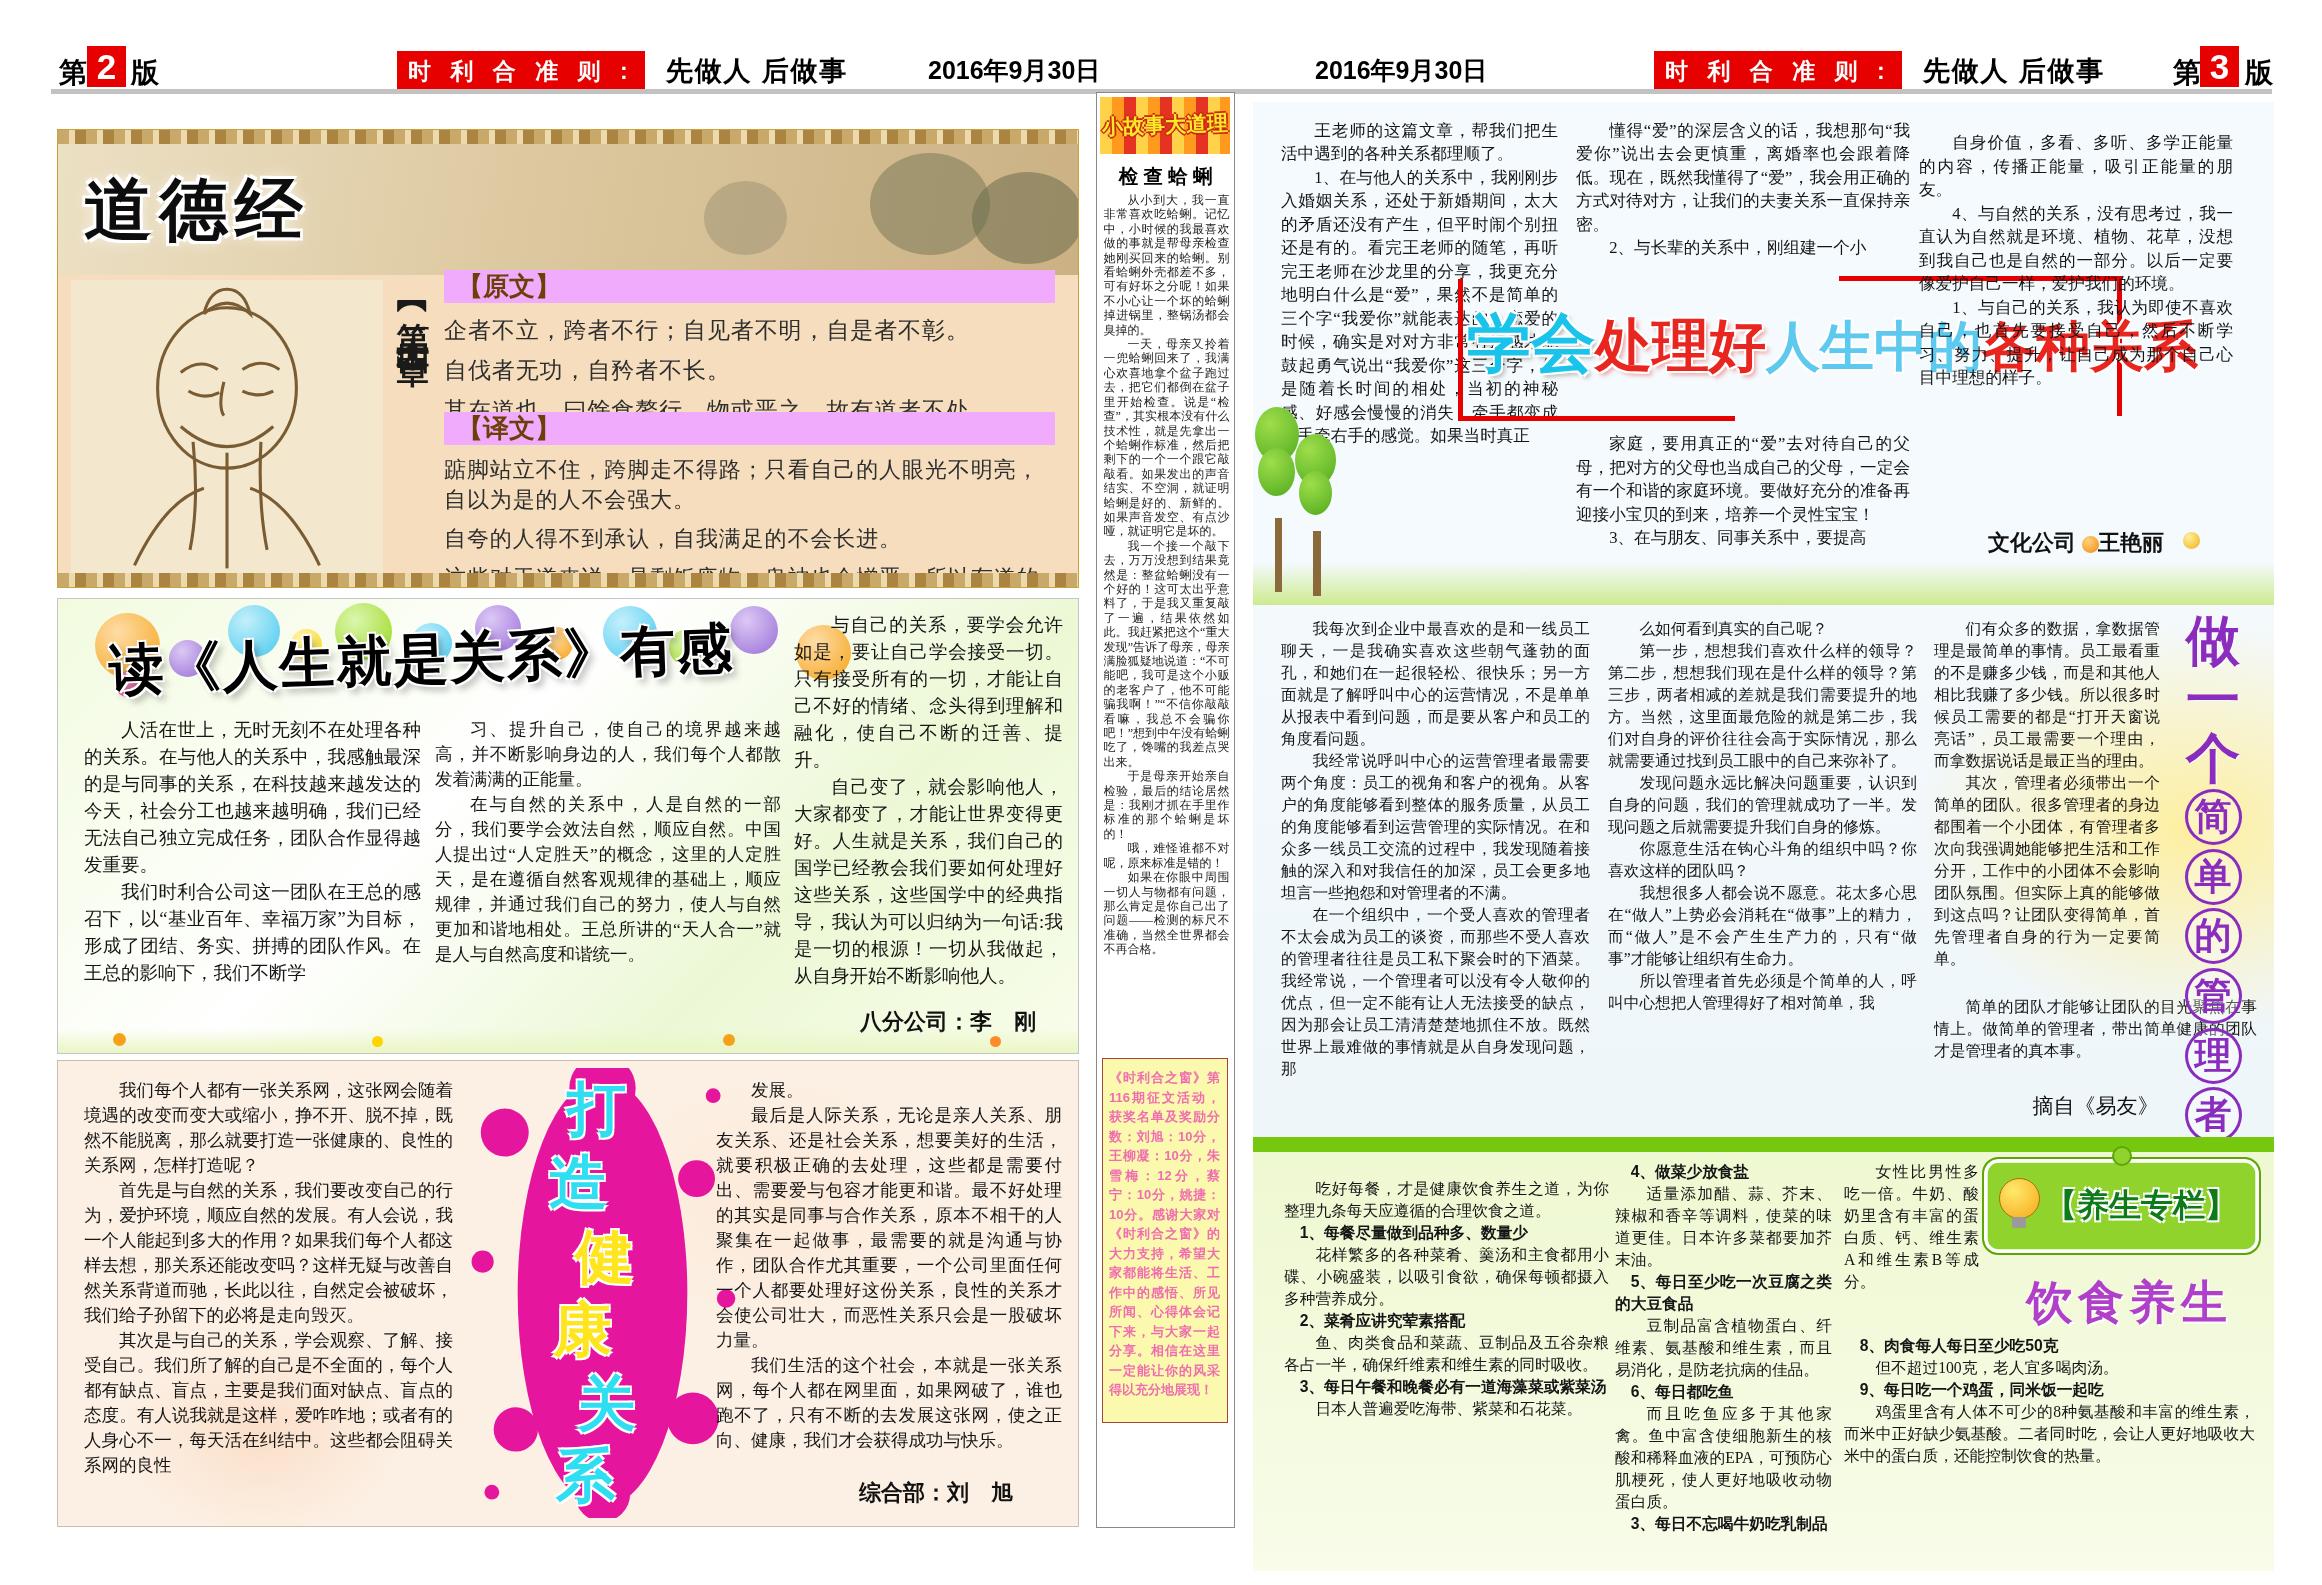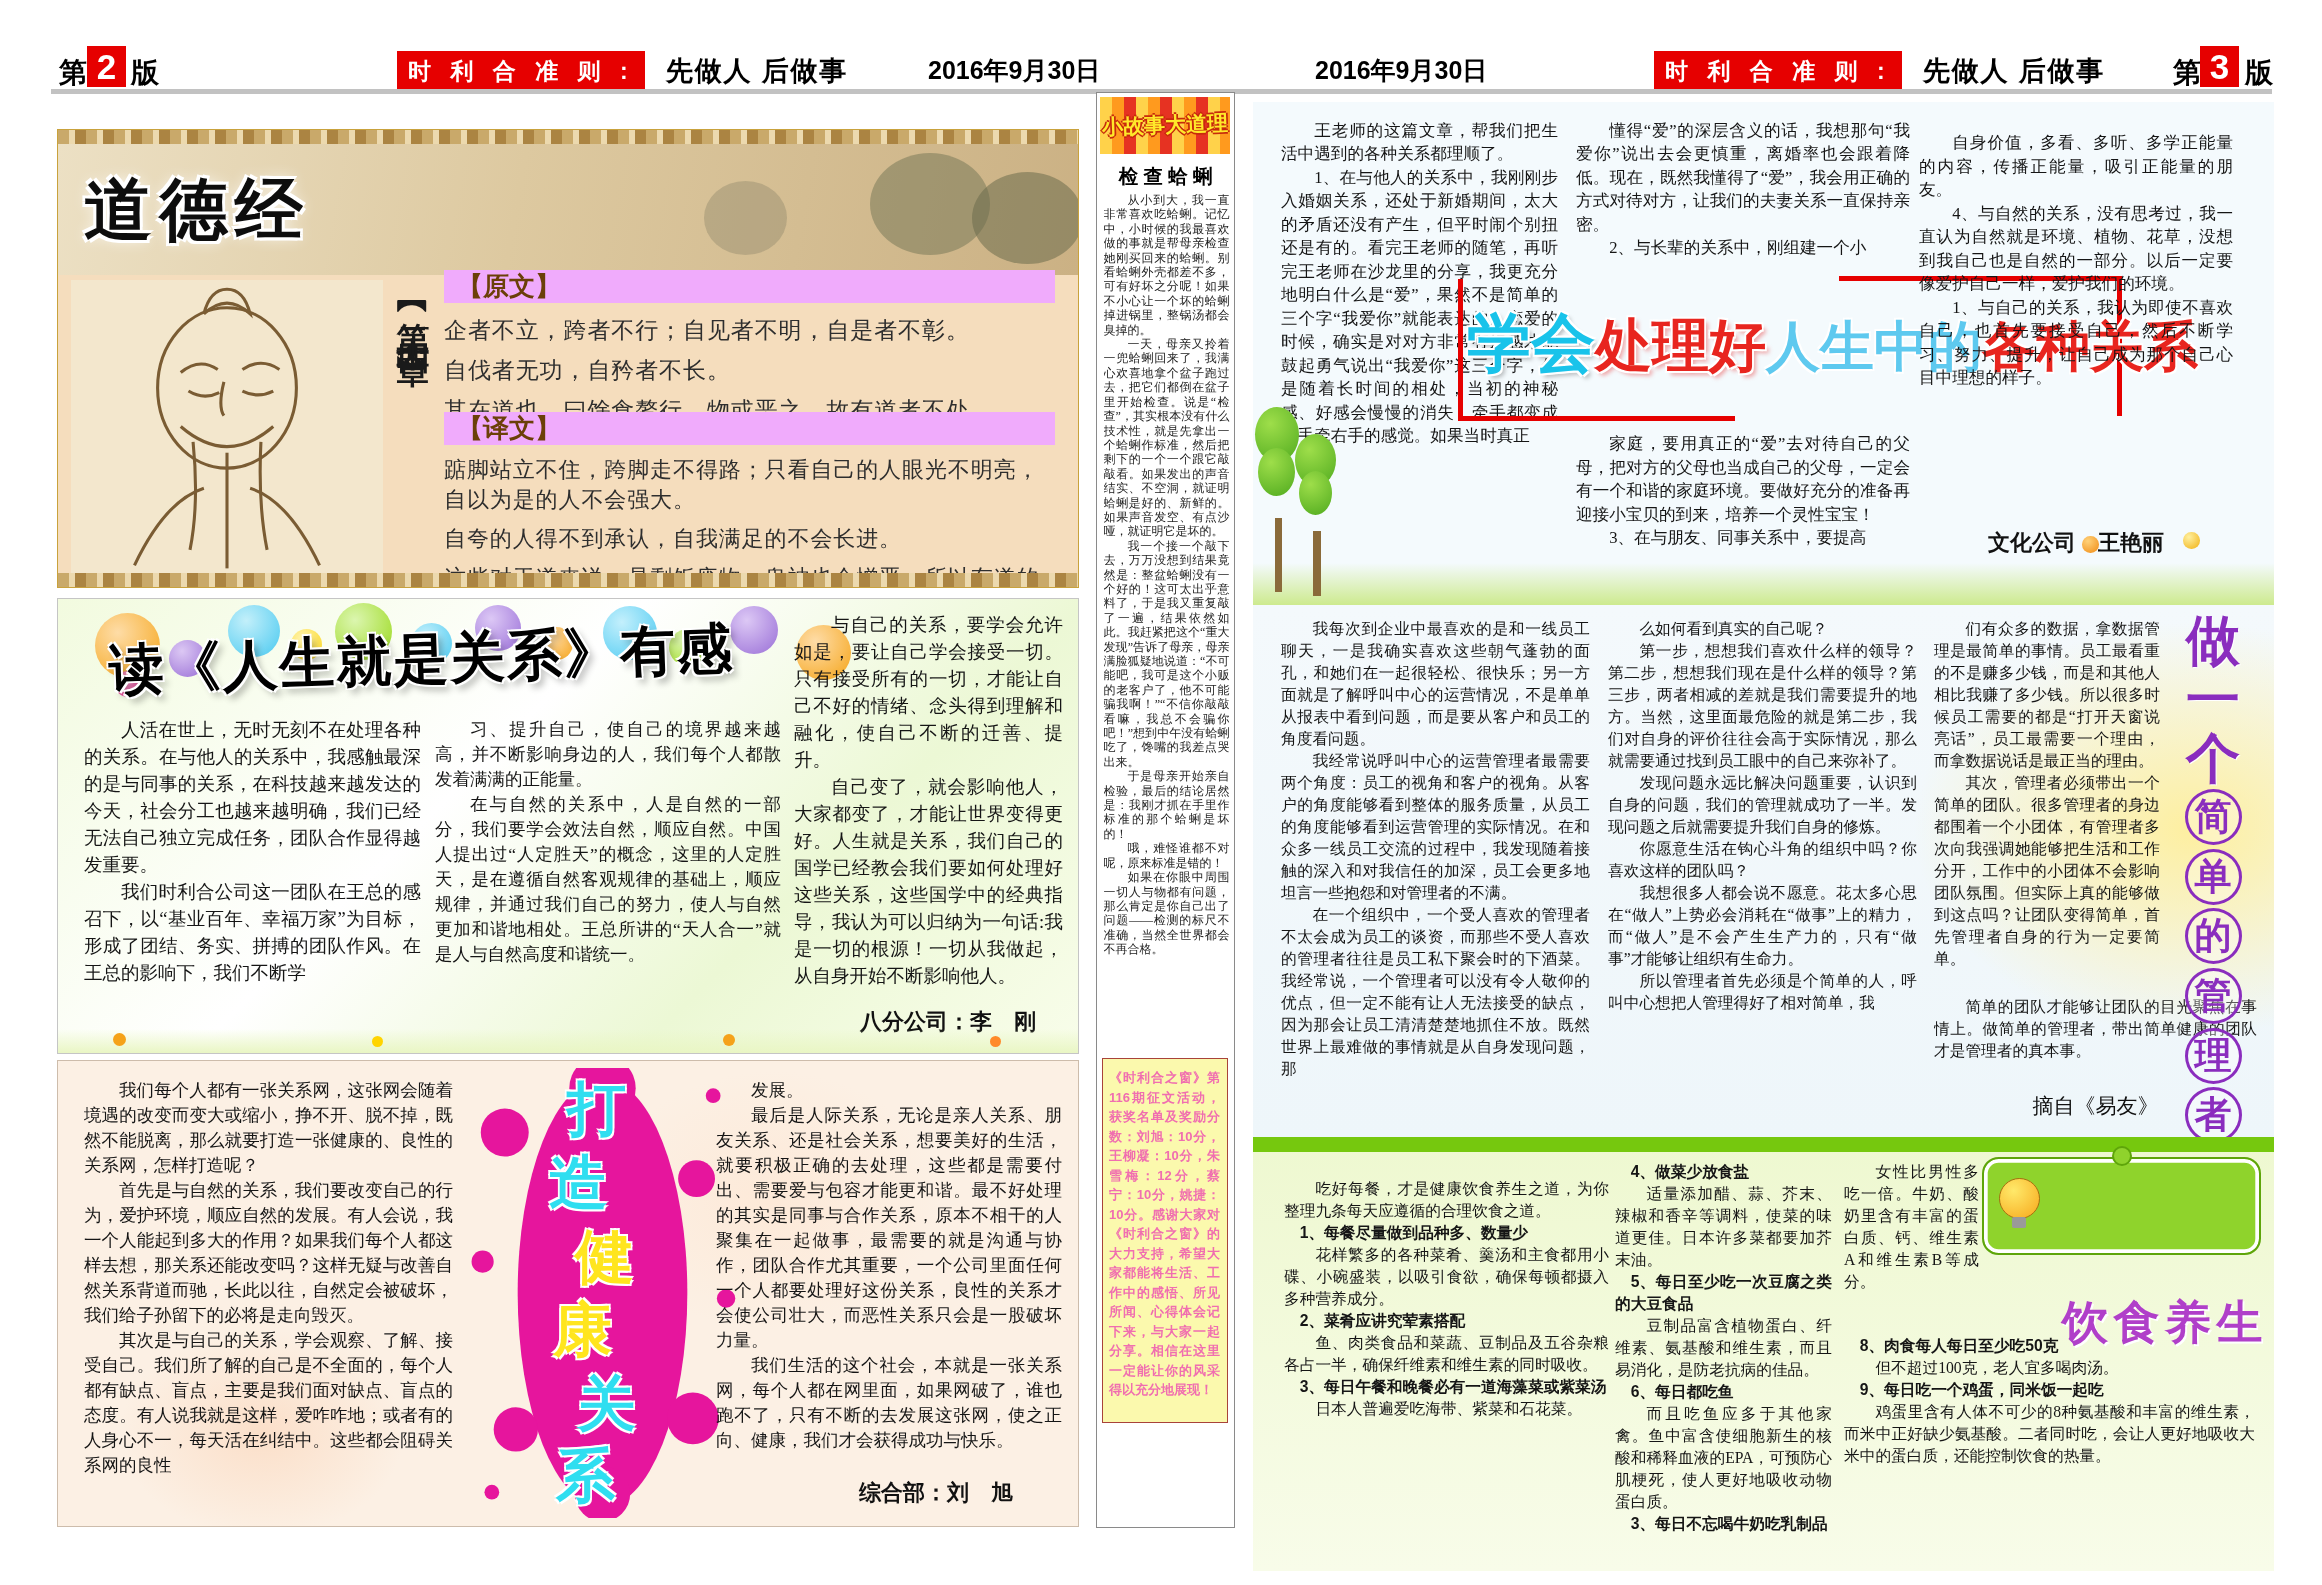--- a/index.html
+++ b/index.html
@@ -65,21 +65,21 @@
   
   .diet{left:1253px;top:1137px;width:1021px;height:434px;background:linear-gradient(#eef8d0,#f8fce9);overflow:hidden;}
   .dietstrip{position:absolute;left:0;top:0;width:100%;height:14.8px;background:#76c80e;}
   .diet .num-head{font-weight:bold;font-family:"Liberation Sans",sans-serif;text-indent:1em;}
   .badge{position:absolute;left:729px;top:20px;width:279px;height:98px;background:#8fd32c;border:2.8px solid #5ea50a;border-radius:16.6px;box-shadow:inset 0 0 0 3.7px #ffffff;box-sizing:border-box;}
   .badgeknob{position:absolute;left:50%;top:-13px;margin-left:-10px;width:20px;height:20px;border-radius:50%;background:#8fd32c;border:2.8px solid #5ea50a;box-sizing:border-box;}
   .badgetext{position:absolute;left:61px;top:0;width:212px;height:92px;line-height:92px;font-size:32px;font-weight:bold;color:#0e7a1a;font-family:"Liberation Sans",sans-serif;text-shadow:1.8px 1.8px 0 #fff,-1.8px -1.8px 0 #fff,1.8px -1.8px 0 #fff,-1.8px 1.8px 0 #fff;white-space:nowrap;}
   .bulb{position:absolute;left:11px;top:18.5px;width:48px;height:48px;}
   .bulbglass{position:absolute;left:3.7px;top:0;width:41px;height:41px;border-radius:50%;background:radial-gradient(circle at 35% 30%,#ffe96a,#f7a81b);border:1.8px solid #a86f10;box-sizing:border-box;}
   .bulbbase{position:absolute;left:16.6px;top:39px;width:14.8px;height:11px;background:#9a9a9a;border-radius:1.8px;}
-  .diettitle{position:absolute;left:738px;top:135px;width:277px;text-align:right;font-size:46px;font-weight:bold;color:#b03fc9;letter-spacing:5.5px;font-family:"Liberation Sans",sans-serif;text-shadow:1.8px 1.8px 0 #fff;margin-top:20px;}
+  .diettitle{position:absolute;left:738px;top:135px;width:277px;text-align:center;font-size:46px;font-weight:bold;color:#b03fc9;letter-spacing:5.5px;font-family:"Liberation Sans",sans-serif;text-shadow:1.8px 1.8px 0 #fff;}
 </style>
 </head>
 <body>
 
 <div class="canvas">
 
   <div class="abs b sans" style="left:59px;top:54px;font-size:28px;">第</div>
   <div class="abs redbox b sans" style="left:87px;top:46px;width:39px;height:41px;line-height:41px;font-size:35px;">2</div>
   <div class="abs b sans" style="left:131px;top:54px;font-size:28px;">版</div>
   <div class="abs redbox b sans" style="left:397px;top:51px;padding:4.6px 11px;font-size:23px;letter-spacing:6.5px;">时 利 合 准 则 :</div>
@@ -345,18 +345,19 @@
         <p class="num-head">9、每日吃一个鸡蛋，同米饭一起吃</p>
         <p>鸡蛋里含有人体不可少的8种氨基酸和丰富的维生素，而米中正好缺少氨基酸。二者同时吃，会让人更好地吸收大米中的蛋白质，还能控制饮食的热量。</p>
       </div>
 
     <div class="badge">
       <div class="badgeknob"></div>
       <div class="bulb">
         <div class="bulbglass"></div>
         <div class="bulbbase"></div>
       </div>
+      <div class="badgetext">【养生专栏】</div>
     </div>
     <div class="diettitle">饮食养生</div>
   </section>
 
 </div>
 
 
 </body></html>

